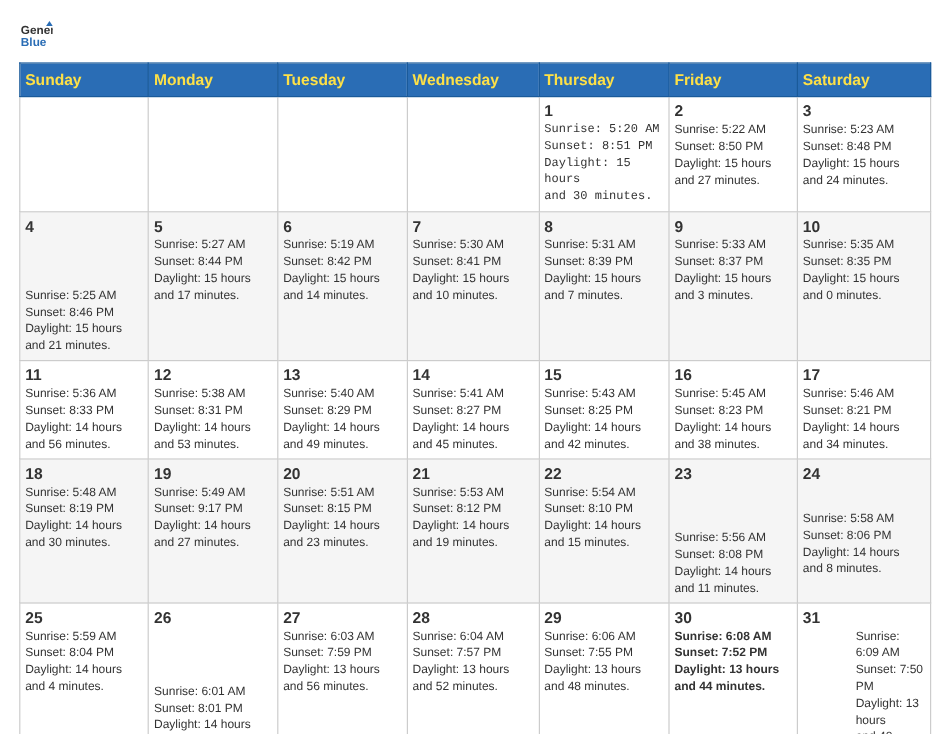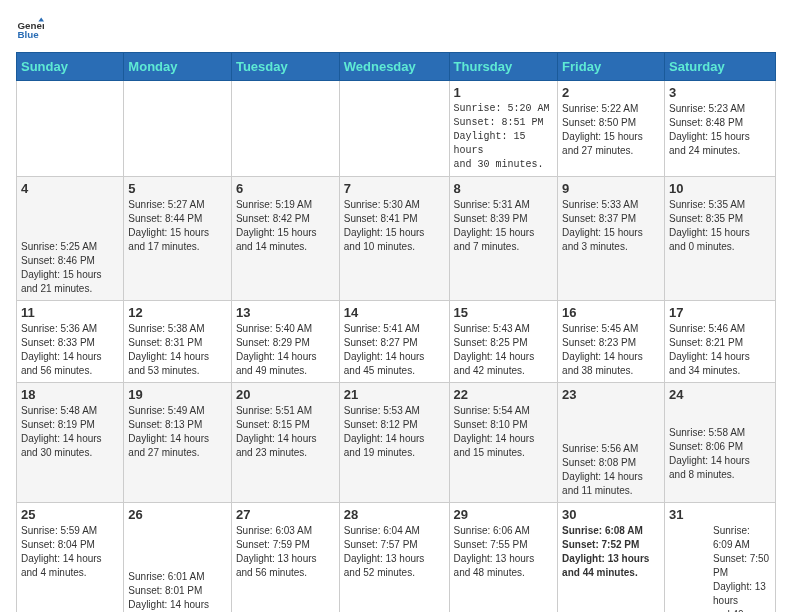--- a/index.html
+++ b/index.html
@@ -37,21 +37,21 @@
       font-size: 16px;
       color: #555;
     }
     table {
       width: 100%;
       border-collapse: collapse;
       font-size: 11px;
     }
     thead tr th {
       background-color: #2a6db5;
-      color: #5eead4;
+      color: #fde047;
       padding: 6px 4px;
       text-align: left;
       font-size: 13px;
       font-weight: bold;
       border: 1px solid #1a5a9a;
     }
     tbody tr td {
       border: 1px solid #ccc;
       padding: 4px 4px;
       vertical-align: top;
@@ -245,21 +245,21 @@
         <td>
           <span class="day-number">18</span>
           <div class="day-info" style="white-space: pre-line;">Sunrise: 5:48 AM
 Sunset: 8:19 PM
 Daylight: 14 hours
 and 30 minutes.</div>
         </td>
         <td>
           <span class="day-number">19</span>
           <div class="day-info" style="white-space: pre-line;">Sunrise: 5:49 AM
-Sunset: 8:13 PM
+Sunset: 9:17 PM
 Daylight: 14 hours
 and 27 minutes.</div>
         </td>
         <td>
           <span class="day-number">20</span>
           <div class="day-info" style="white-space: pre-line;">Sunrise: 5:51 AM
 Sunset: 8:15 PM
 Daylight: 14 hours
 and 23 minutes.</div>
         </td>

